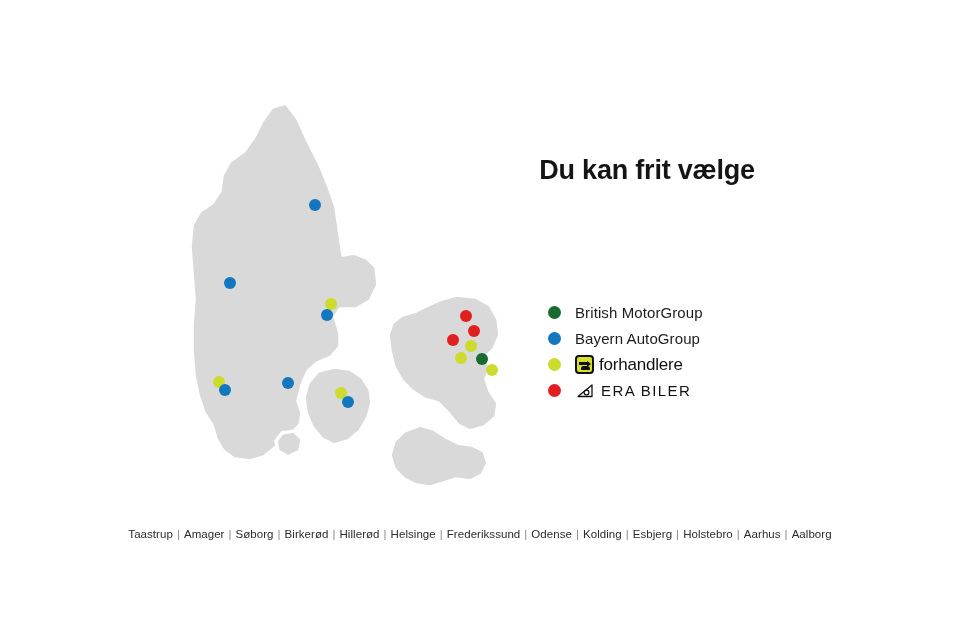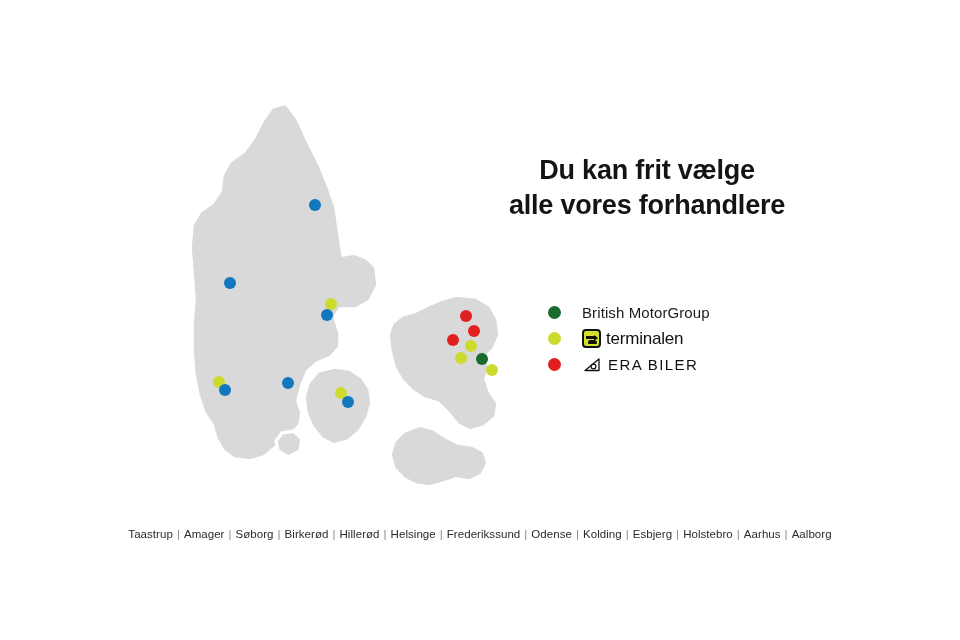--- a/index.html
+++ b/index.html
@@ -79,21 +79,21 @@
   }
   .legend-swatch {
     width: 13px;
     height: 13px;
     border-radius: 50%;
     flex: 0 0 13px;
   }
   .legend-body {
     display: flex;
     align-items: center;
-    margin-left: 21px;
+    margin-left: 14px;
     height: 25px;
   }
   .legend-label {
     font-size: 15px;
     color: #1c1c1c;
     white-space: nowrap;
     letter-spacing: 0.1px;
   }
 
   
@@ -245,42 +245,47 @@
         <div class="map-dot" style="left: 263px; top: 245px; background: rgb(226, 31, 31);"></div>
         <div class="map-dot" style="left: 281px; top: 251px; background: rgb(204, 219, 44);"></div>
         <div class="map-dot" style="left: 271px; top: 263px; background: rgb(204, 219, 44);"></div>
         <div class="map-dot" style="left: 292px; top: 264px; background: rgb(26, 107, 46);"></div>
         <div class="map-dot" style="left: 302px; top: 275px; background: rgb(204, 219, 44);"></div>
       </div>
   </div>
 
   <div id="headline">
     <span class="hl-line">Du kan frit vælge</span>
-    <span class="hl-line">alle vores forhandlere</span>
   </div>
 
   <div id="legend">
 
     <div class="legend-row">
       <span class="legend-swatch" style="background:#1a6b2e"></span>
       <span class="legend-body">
         <span class="legend-label">British MotorGroup</span>
       </span>
     </div>
 
+    <div class="legend-row">
+      <span class="legend-swatch" style="background:#1277be"></span>
+      <span class="legend-body">
+        <span class="legend-label">Bayern AutoGroup</span>
+      </span>
+    </div>
 
     <div class="legend-row">
       <span class="legend-swatch" style="background:#ccdb2c"></span>
       <span class="legend-body">
         <span class="logo-terminalen">
           <span class="tbar"></span>
           <span class="tcar"></span>
           <span class="tarrow"></span>
         </span>
-        <span class="legend-label terminalen-word">terminalen</span>
+        <span class="legend-label terminalen-word">forhandlere</span>
       </span>
     </div>
 
     <div class="legend-row">
       <span class="legend-swatch" style="background:#e21f1f"></span>
       <span class="legend-body">
         <svg class="logo-era" viewBox="0 0 20 16">
           <path d="M 17 2 L 3 13.5 L 17 13.5 Z" fill="none" stroke="#111111" stroke-width="1.3" stroke-linejoin="round"></path>
           <circle cx="11.5" cy="9.5" r="2.4" fill="none" stroke="#111111" stroke-width="1.2"></circle>
         </svg>

